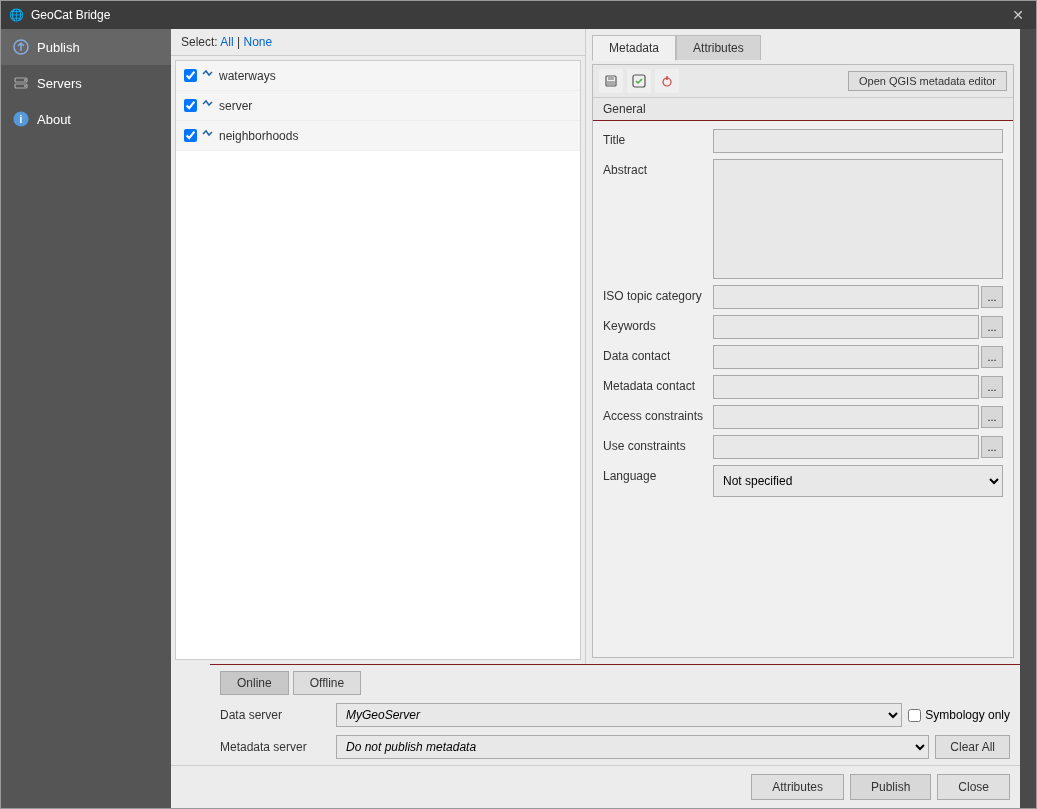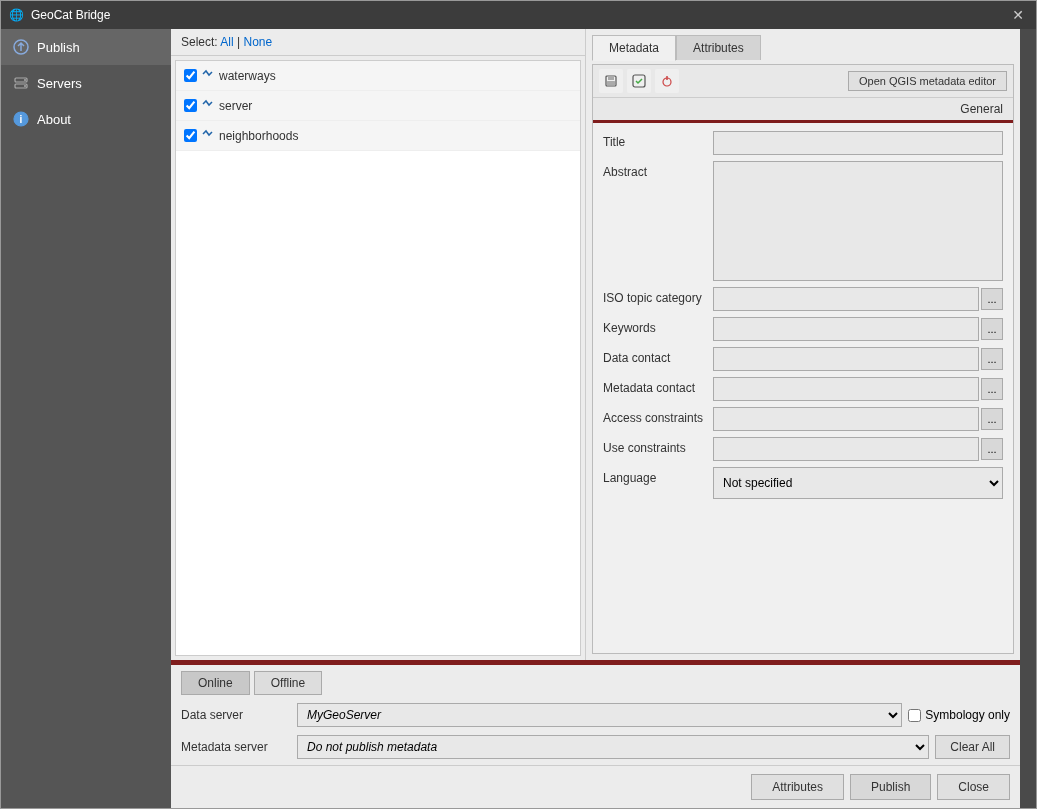--- a/index.html
+++ b/index.html
@@ -203,23 +203,22 @@
       cursor: pointer;
       font-size: 11px;
       color: #333;
     }
 
     .general-tab-header {
       padding: 4px 10px;
       font-size: 12px;
       color: #333;
       background: #e8e8e8;
-      border-bottom: 3px solid #7f1d1d;
+      border-bottom: 1px solid #7f1d1d;
       font-weight: 500;
-      text-align: right;
     }
 
     .metadata-form {
       flex: 1;
       overflow-y: auto;
       padding: 8px 10px;
     }
 
     .form-row {
       display: flex;
@@ -278,22 +277,23 @@
       border: 1px solid #aaa;
       background: #e8e8e8;
       padding: 3px 5px;
       font-size: 12px;
       height: 32px;
     }
 
     
     .bottom-section {
       background: #ececec;
-      border-top: 5px solid #7f1d1d;
+      border-top: 1px solid #7f1d1d;
       padding: 6px 10px;
+      margin-left: 39px;
     }
 
     .online-offline-tabs {
       display: flex;
       gap: 4px;
       margin-bottom: 8px;
     }
     .small-tab {
       padding: 4px 16px;
       border: 1px solid #aaa;

